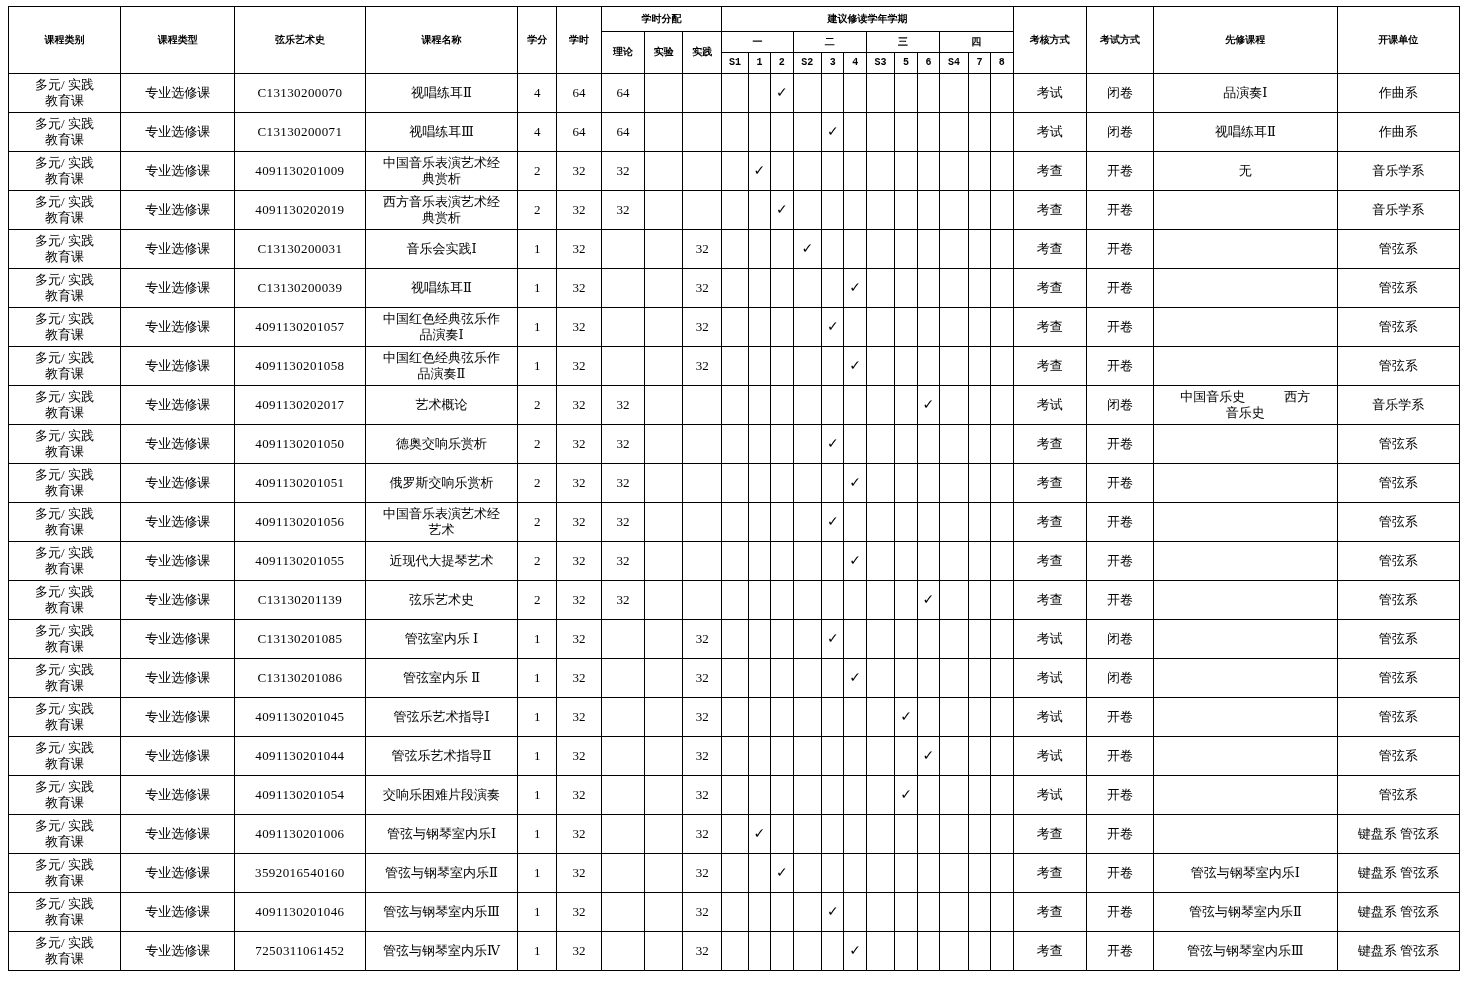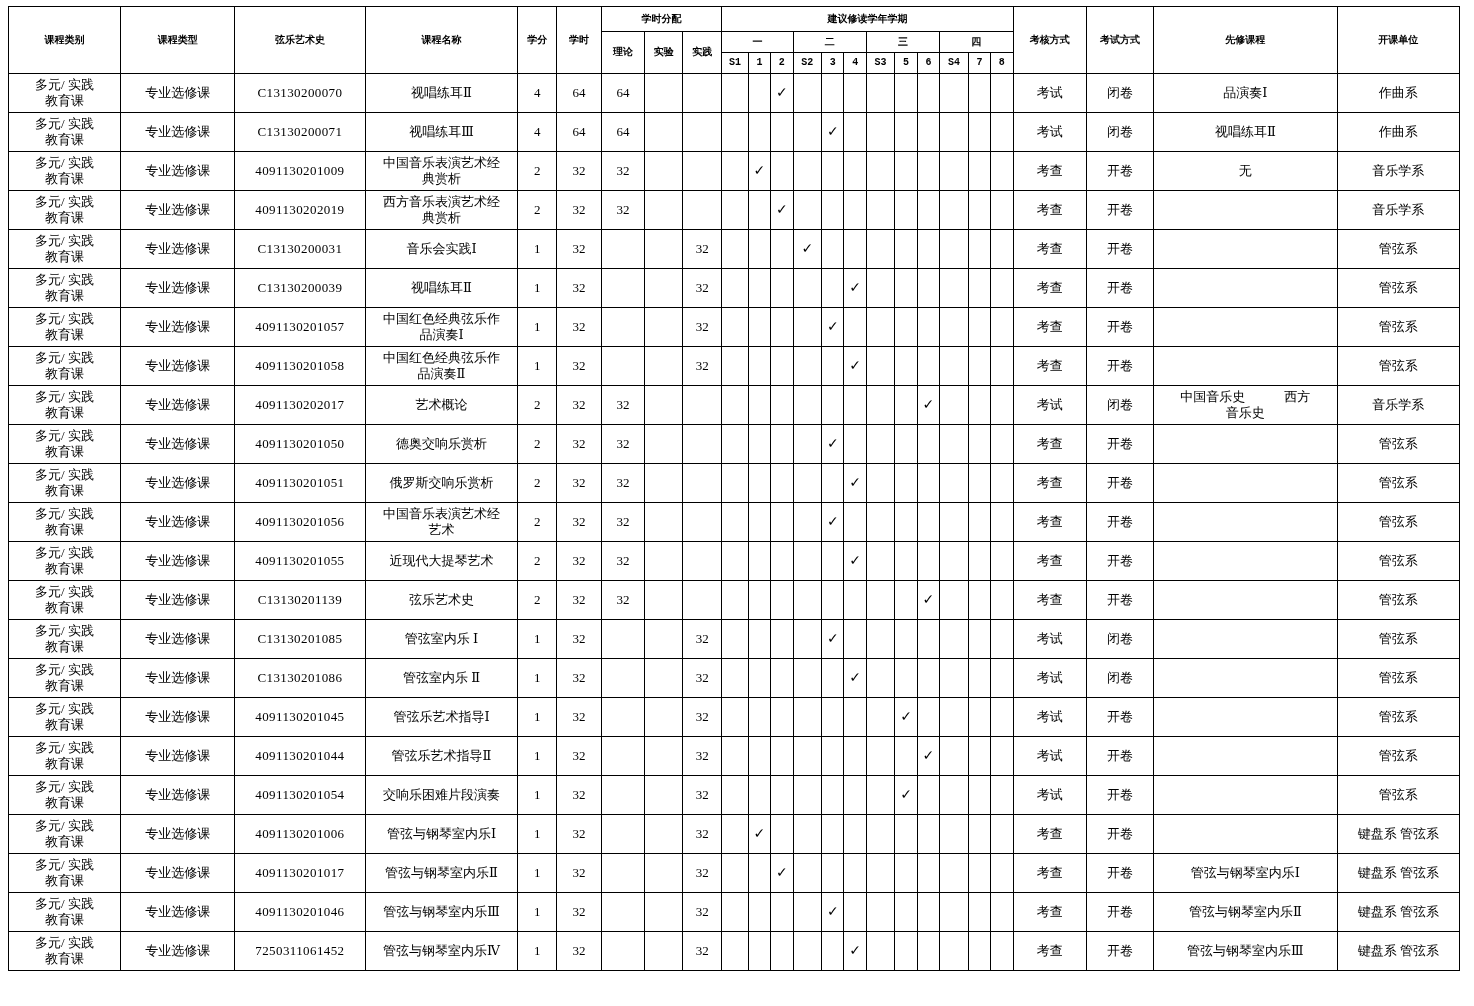--- a/index.html
+++ b/index.html
@@ -785,21 +785,21 @@
           <td class="exam">开卷</td>
           <td class="prereq"></td>
           <td class="dept">键盘系 管弦系</td>
         </tr>
         <tr>
           <td class="cat">
             <span class="two-line">多元/ 实践
 教育课</span>
           </td>
           <td class="type">专业选修课</td>
-          <td class="code">4091130201017</td>
+          <td class="code">3592016540160</td>
           <td class="name">管弦与钢琴室内乐Ⅱ</td>
           <td>1</td>
           <td>32</td>
           <td></td>
           <td></td>
           <td>32</td>
           <td></td>
           <td></td>
           <td><span class="chk">✓</span></td>
           <td></td>

